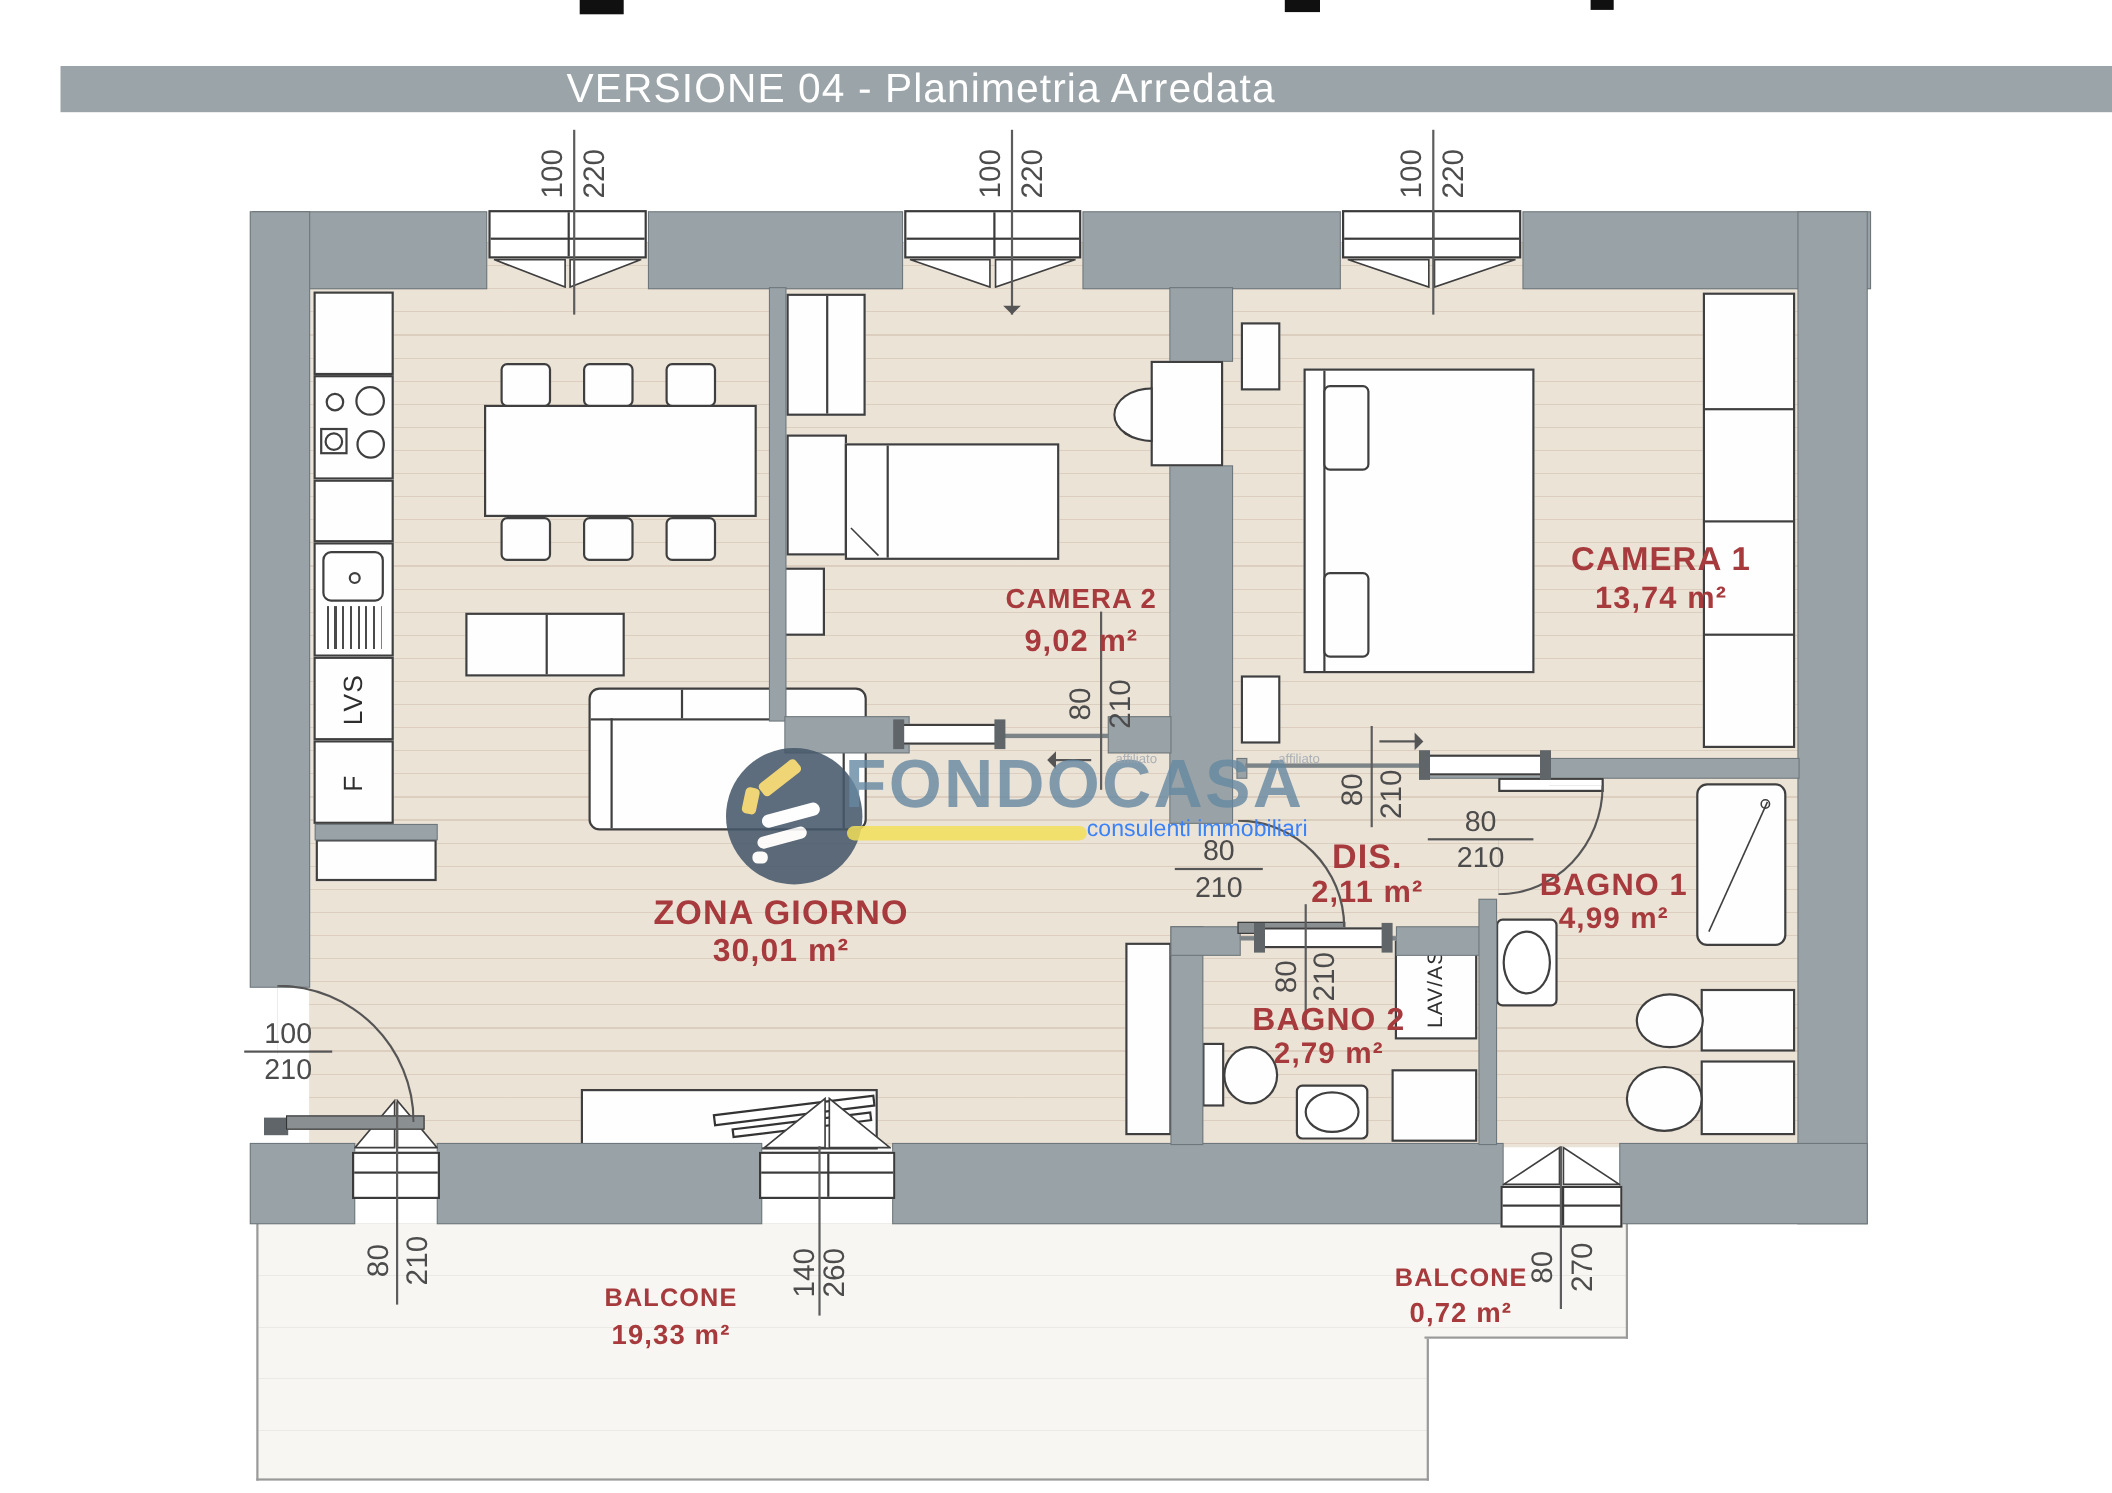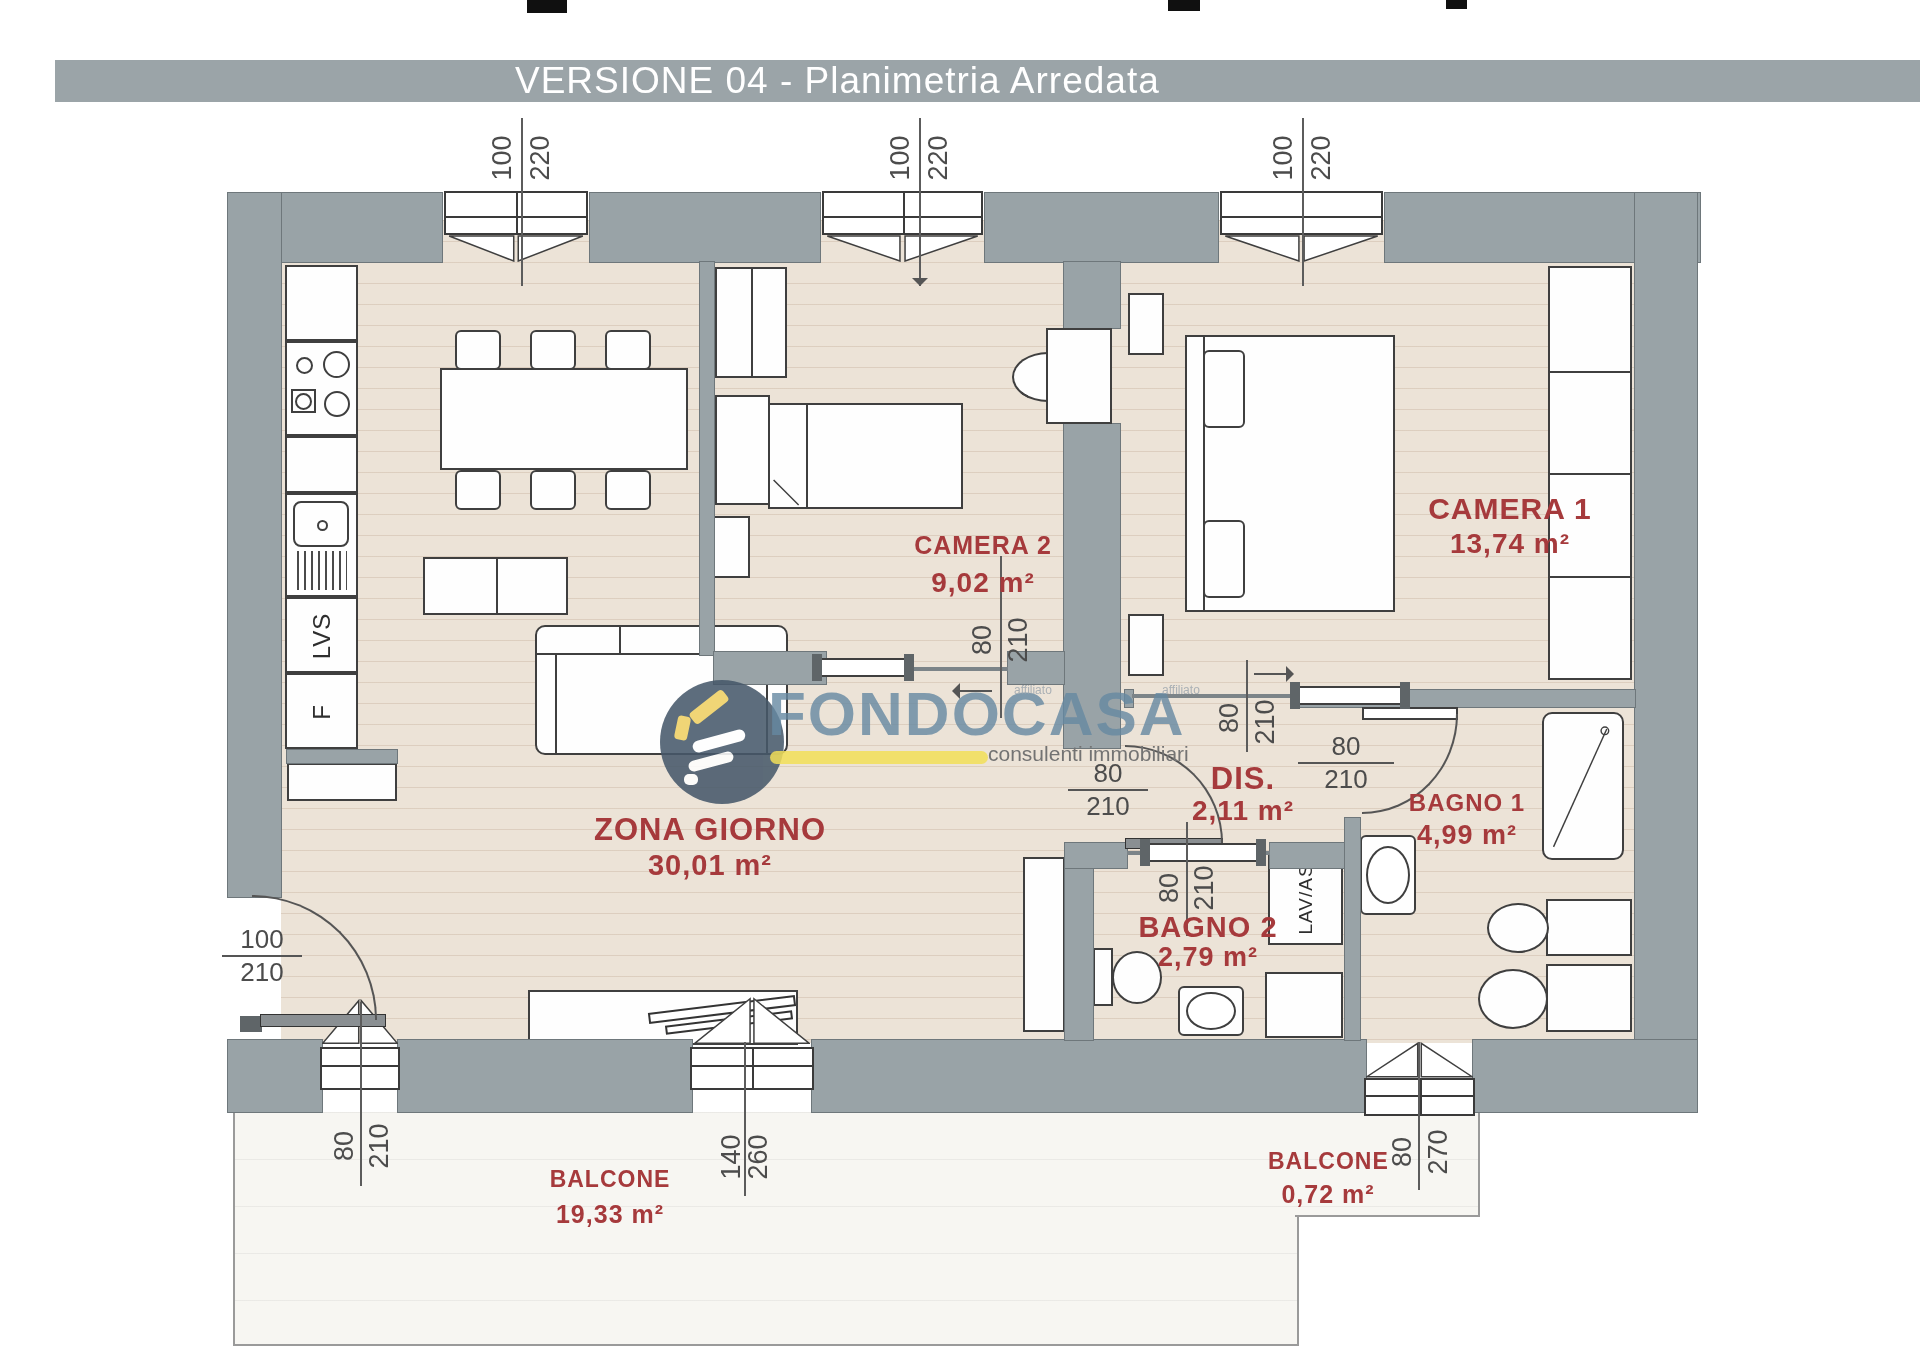--- a/index.html
+++ b/index.html
@@ -302,33 +302,33 @@
 </div>
 
 <div class="rname" style="left:575px;top:812px;width:270px;font-size:31px">ZONA GIORNO</div>
 <div class="rarea" style="left:575px;top:849px;width:270px;font-size:29px">30,01 m²</div>
 <div class="rname" style="left:870px;top:531px;width:226px;font-size:25px">CAMERA 2</div>
 <div class="rarea" style="left:870px;top:567px;width:226px;font-size:28px">9,02 m²</div>
 <div class="rname" style="left:1390px;top:492px;width:240px;font-size:30px">CAMERA 1</div>
 <div class="rarea" style="left:1390px;top:528px;width:240px;font-size:28px">13,74 m²</div>
 <div class="rname" style="left:1183px;top:761px;width:120px;font-size:31px">DIS.</div>
 <div class="rarea" style="left:1183px;top:795px;width:120px;font-size:28px">2,11 m²</div>
-<div class="rname" style="left:1392px;top:789px;width:150px;font-size:24px">BAGNO 1</div>
+<div class="rname" style="left:1392px;top:789px;width:150px;font-size:28px">BAGNO 1</div>
 <div class="rarea" style="left:1392px;top:820px;width:150px;font-size:27px">4,99 m²</div>
 <div class="rname" style="left:1132px;top:911px;width:152px;font-size:29px">BAGNO 2</div>
 <div class="rarea" style="left:1132px;top:942px;width:152px;font-size:27px">2,79 m²</div>
 <div class="rname" style="left:540px;top:1166px;width:140px;font-size:23px">BALCONE</div>
 <div class="rarea" style="left:540px;top:1200px;width:140px;font-size:25px">19,33 m²</div>
 <div class="rname" style="left:1268px;top:1148px;width:120px;font-size:23px">BALCONE</div>
 <div class="rarea" style="left:1268px;top:1180px;width:120px;font-size:25px">0,72 m²</div>
 
 <div class="abs wm" style="left:660px;top:680px;width:124px;height:124px;border-radius:50%;background:#46586a;opacity:.87">
   <div class="abs" style="left:28px;top:20px;width:42px;height:14px;background:#eed063;border-radius:4px;transform:rotate(-38deg)"></div>
   <div class="abs" style="left:16px;top:36px;width:13px;height:24px;background:#eed063;border-radius:4px;transform:rotate(12deg)"></div>
   <div class="abs" style="left:32px;top:55px;width:54px;height:12px;background:#fff;border-radius:6px;transform:rotate(-15deg)"></div>
   <div class="abs" style="left:28px;top:76px;width:46px;height:11px;background:#fff;border-radius:6px;transform:rotate(-15deg)"></div>
   <div class="abs" style="left:24px;top:94px;width:14px;height:11px;background:#fff;border-radius:5px"></div>
 </div>
 <div class="abs wm" style="left:768px;top:678px;width:420px;height:72px;font-size:62px;font-weight:700;letter-spacing:2px;color:#6689a2;opacity:.8;white-space:nowrap">FONDOCASA</div>
 <div class="abs wm" style="left:770px;top:751px;width:218px;height:13px;background:#f2df58;border-radius:7px;opacity:.85"></div>
-<div class="abs wm" style="left:988px;top:742px;width:180px;height:26px;font-size:21px;color:#737373;white-space:nowrap">consulenti immobiliari</div>
+<div class="abs wm" style="left:988px;top:742px;width:180px;height:26px;font-size:21px;color:#3b82f6;white-space:nowrap">consulenti immobiliari</div>
 <div class="abs wm" style="left:1014px;top:683px;width:60px;height:13px;font-size:12px;color:#9aa4ad;opacity:.8">affiliato</div>
 <div class="abs wm" style="left:1162px;top:683px;width:60px;height:13px;font-size:12px;color:#9aa4ad;opacity:.8">affiliato</div>
 
 </body></html>

